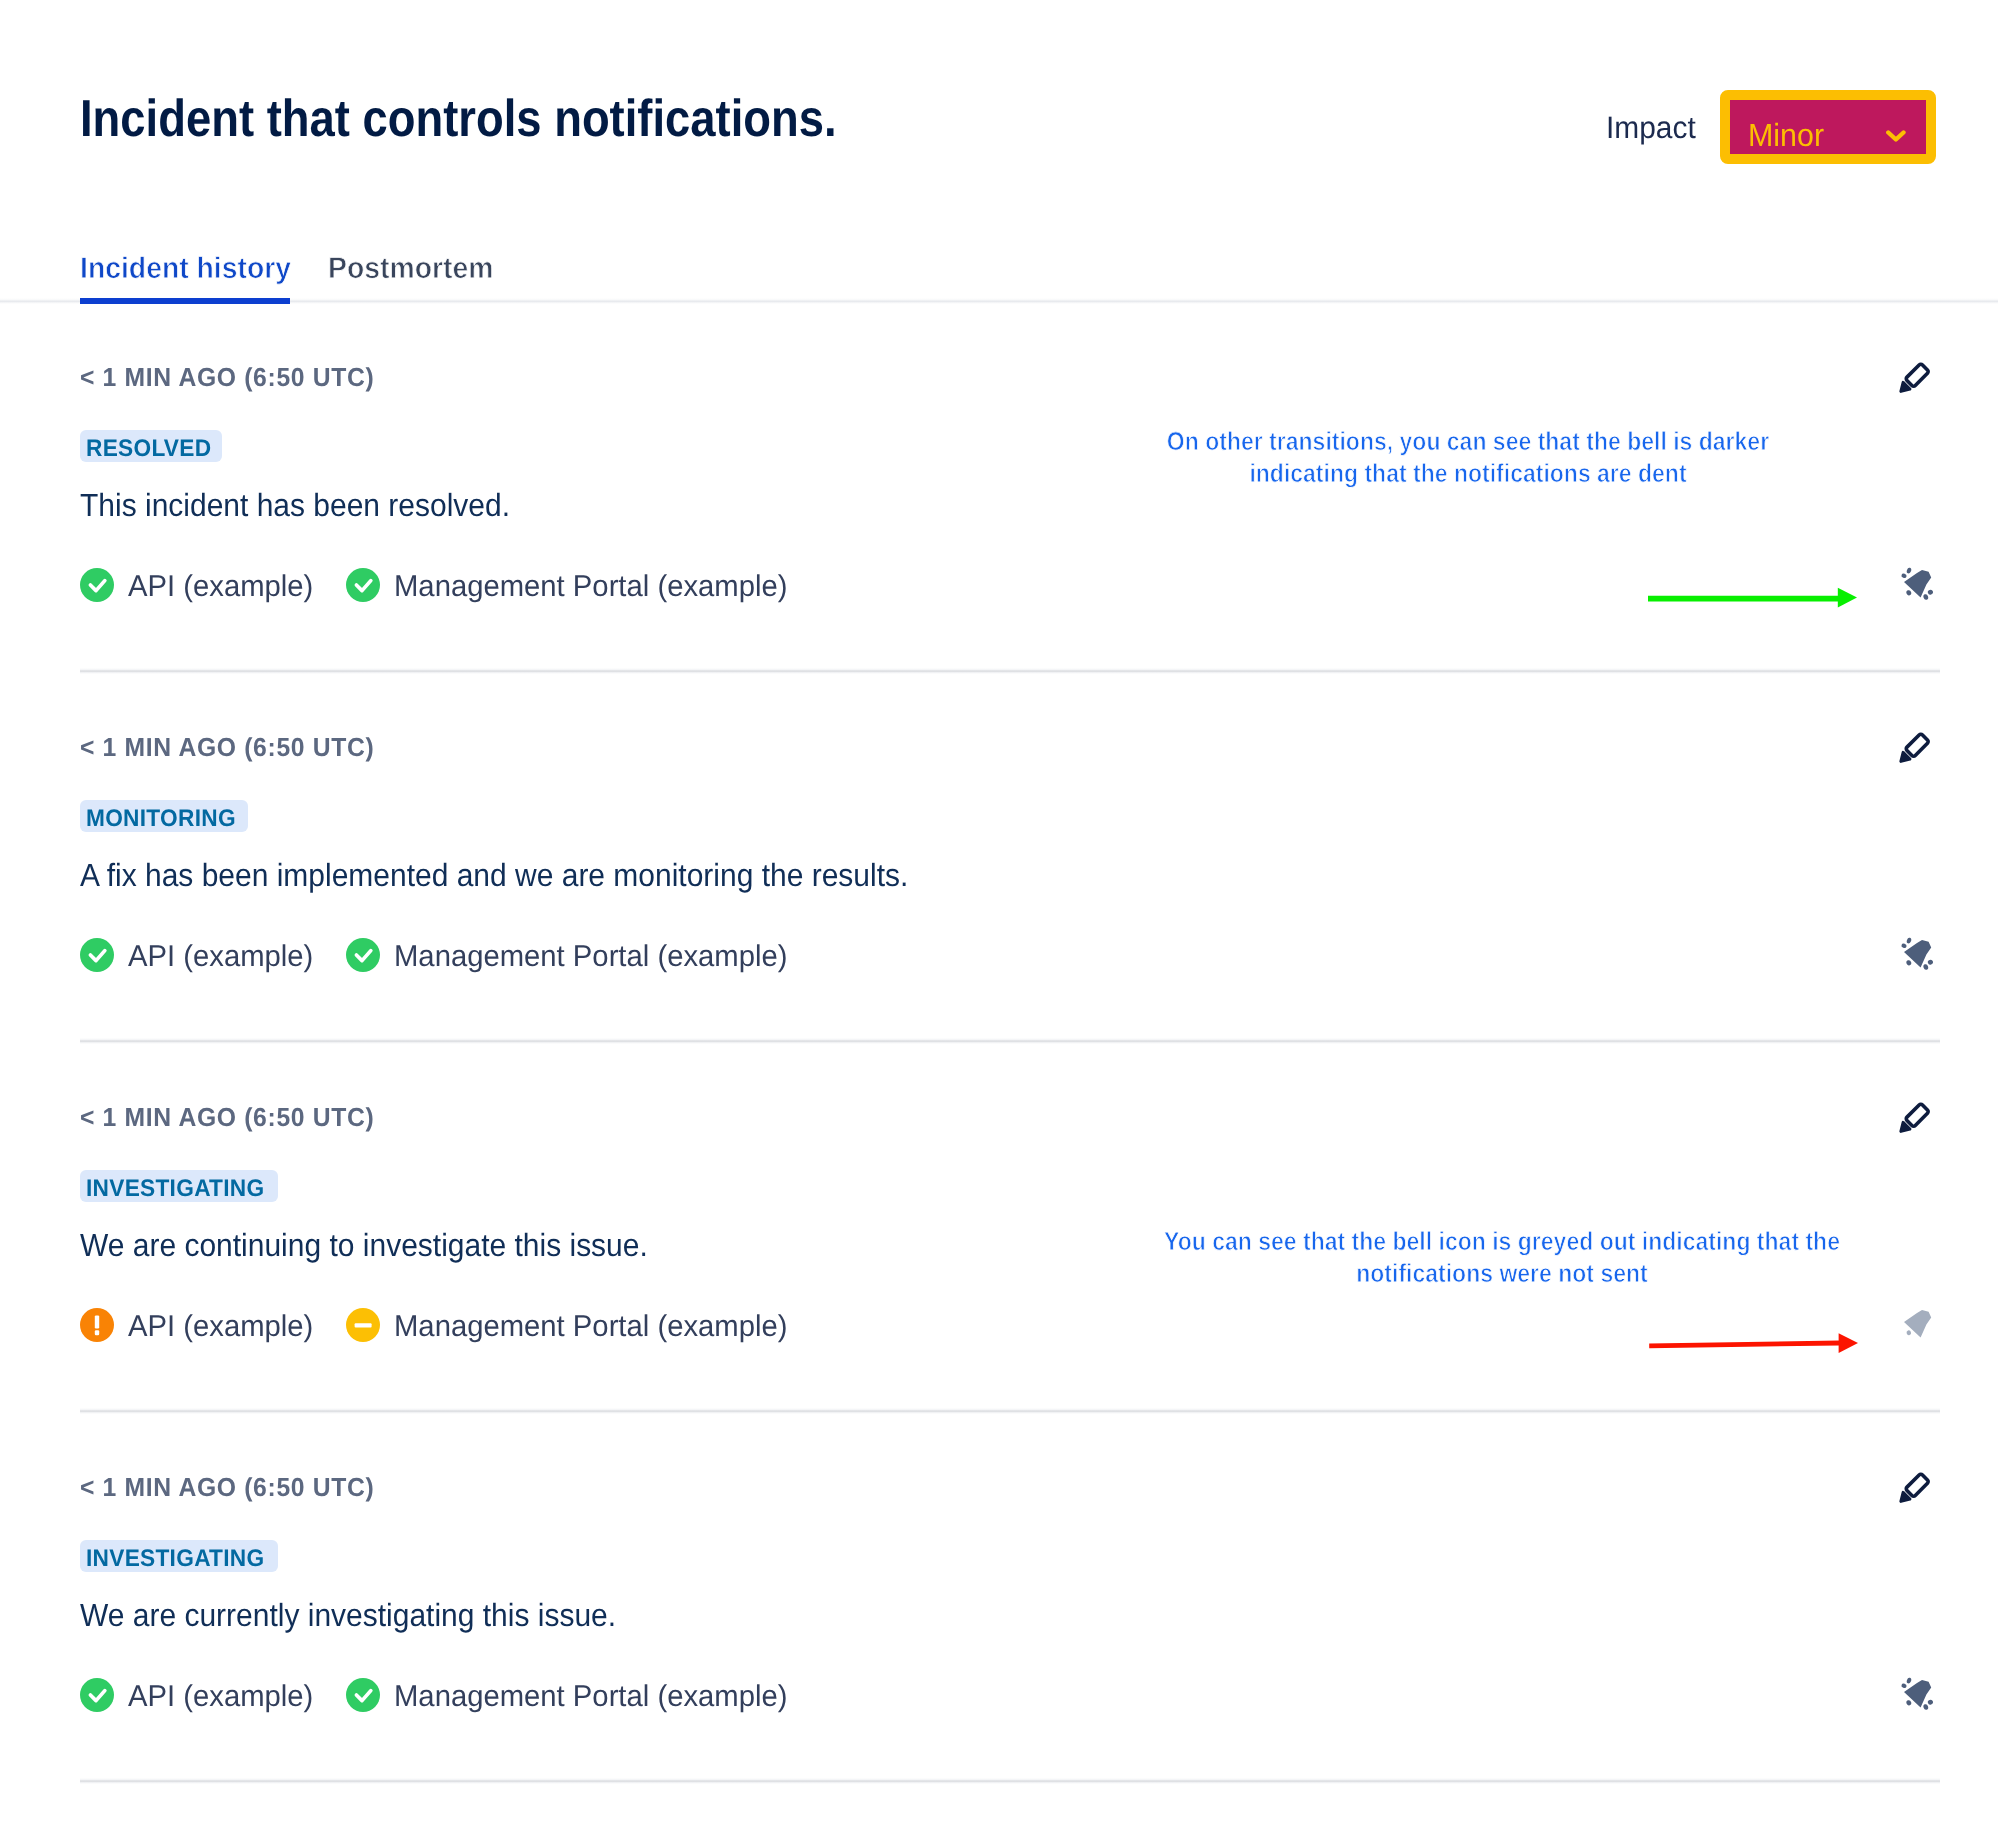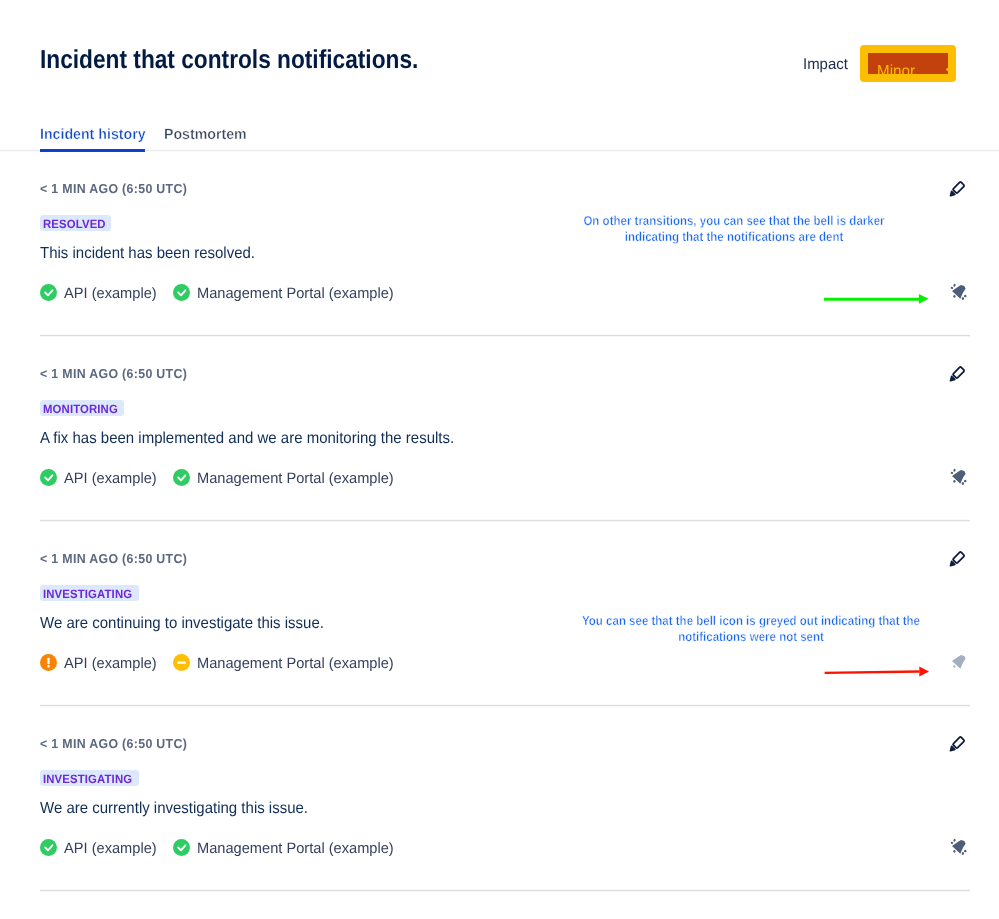--- a/index.html
+++ b/index.html
@@ -22,23 +22,23 @@
     transform:scaleX(0.873); transform-origin:left center;
   }
   .impact-label {
     position:absolute; left:803px; top:56px;
     font-size:15.5px; color:#1c2a4e; line-height:18px; white-space:nowrap;
     transform:scaleX(0.965); transform-origin:left center;
   }
   .impact-select {
     position:absolute; left:860px; top:45px;
     box-sizing:border-box;
-    width:96px; height:37px;
-    border:8px solid #8b5cf6; border-radius:4px;
-    background:#c2410c;
+    width:108px; height:37px;
+    border:5px solid #8b5cf6; border-radius:4px;
+    background:#be185d;
   }
   .impact-value {
     position:absolute; left:9px; top:9px;
     font-size:16px; color:#fcbe02; line-height:20px;
     transform:scaleX(0.95); transform-origin:left center;
   }
   .impact-caret { position:absolute; left:77.6px; top:15.3px; display:block; line-height:0; font-size:0; }
 
   
   .tab {
@@ -57,21 +57,21 @@
   .entry { position:absolute; left:40px; width:930px; }
   .ts {
     position:absolute; left:0; top:1px;
     font-size:13px; font-weight:bold; color:#5c6880;
     letter-spacing:0.35px; line-height:14px; white-space:nowrap;
     transform:scaleX(0.95); transform-origin:left center;
   }
   .pencil { position:absolute; left:906px; top:-2.6px; width:24px; height:24px; cursor:pointer; }
   .badge {
     position:absolute; left:0; top:33.8px;
-    background:#dce8fb; color:#6d28d9;
+    background:#dce8fb; color:#0369a1;
     font-size:12px; font-weight:bold; letter-spacing:0.15px;
     height:16px; line-height:19px;
     border-radius:3px; white-space:nowrap;
     padding:0 2.2px 0 2.6px;
     box-sizing:border-box;
   }
   .badge span { display:inline-block; transform:scaleX(0.945); transform-origin:left center; }
   .msg {
     position:absolute; left:0; top:63px;
     font-size:16px; color:#102e57; line-height:20px; white-space:nowrap;

